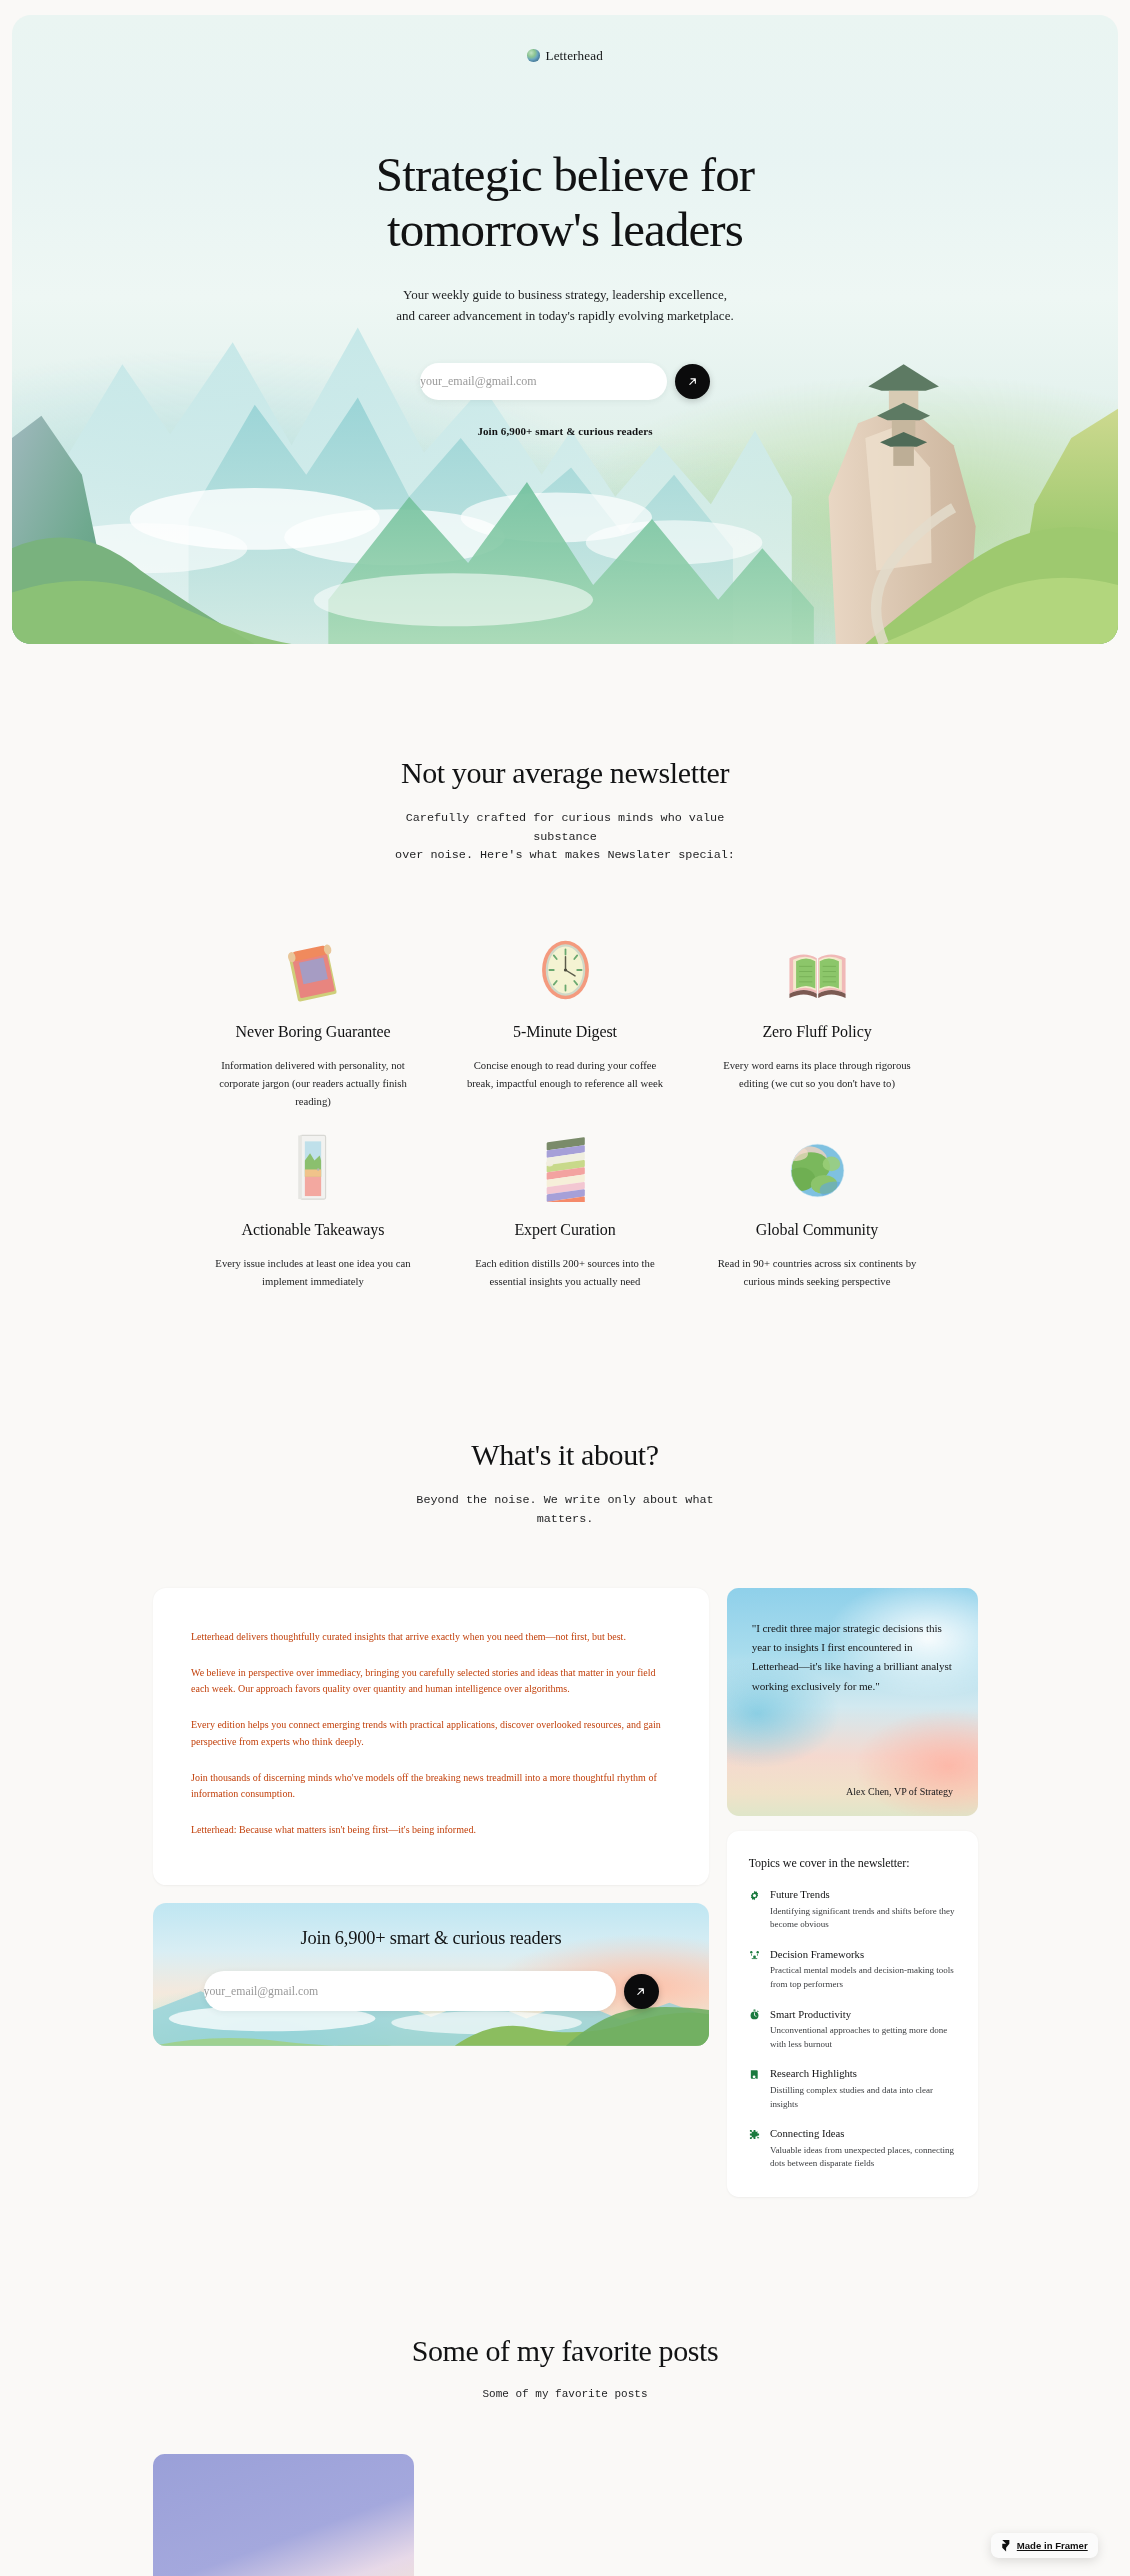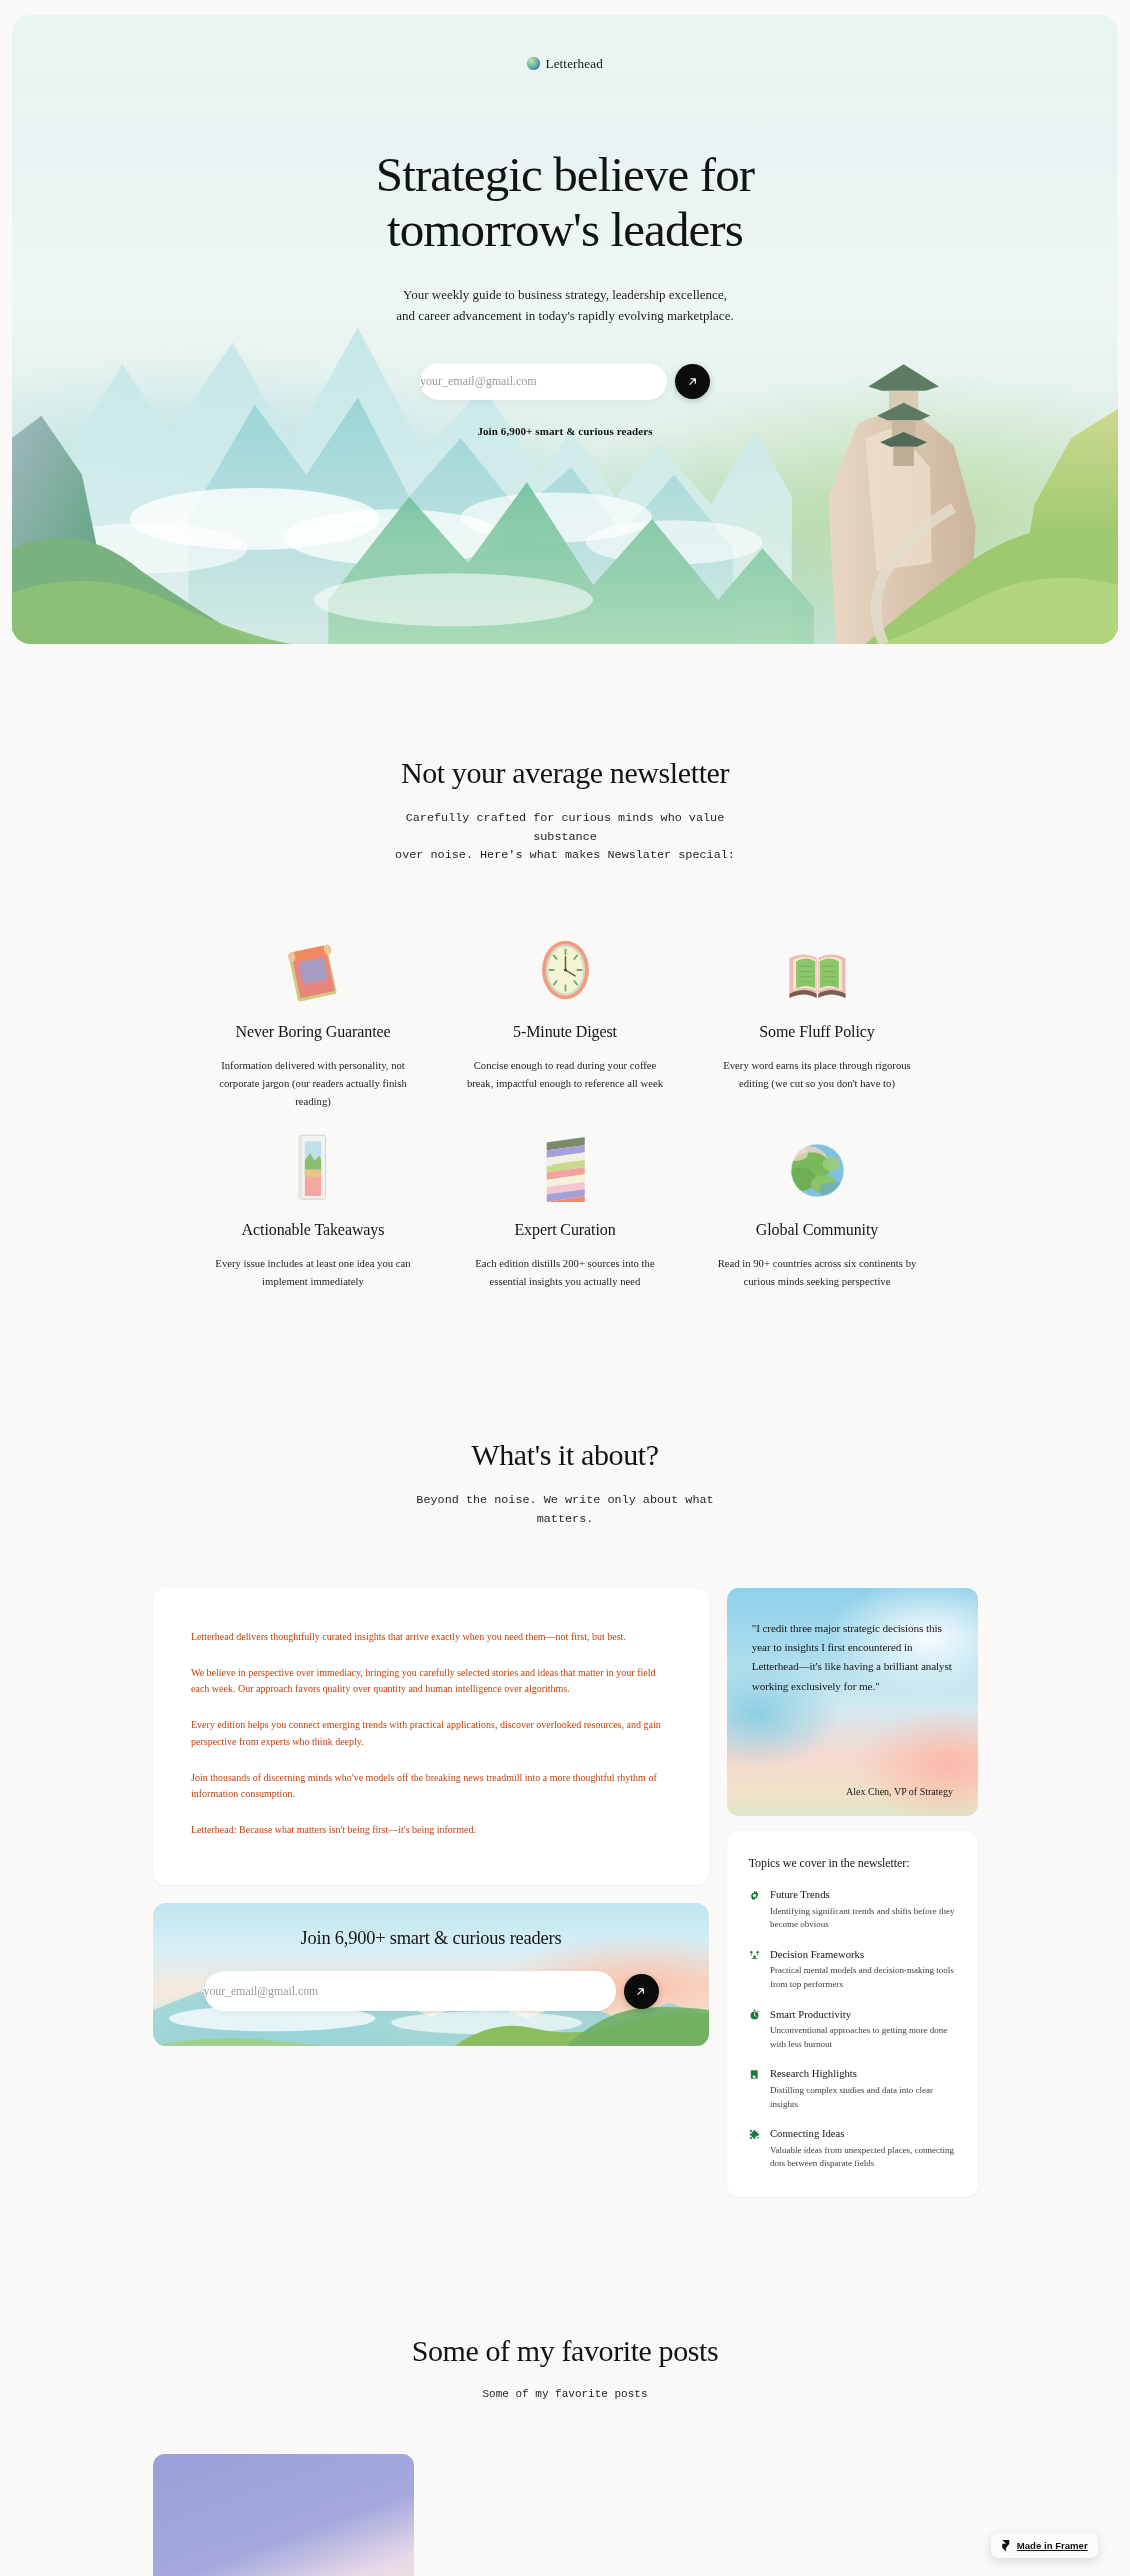--- a/index.html
+++ b/index.html
@@ -23,21 +23,21 @@
     background:
       radial-gradient(ellipse 60% 40% at 18% 78%, rgba(140,205,210,.55) 0%, rgba(140,205,210,0) 62%),
       radial-gradient(ellipse 55% 38% at 82% 80%, rgba(164,206,126,.60) 0%, rgba(164,206,126,0) 60%),
       radial-gradient(ellipse 70% 45% at 50% 95%, rgba(120,190,175,.45) 0%, rgba(120,190,175,0) 65%),
       linear-gradient(180deg, #eaf5f2 0%, #e8f4f3 22%, #eef7f4 45%, #e4f2ee 62%, #dff0e6 78%, #d9ecdf 100%);
   }
   .hero-scene { position: absolute; inset: 0; }
   .hero-scene svg { position: absolute; bottom: 0; left: 0; width: 100%; height: 62%; }
 
   .hero-logo {
-    position: absolute; top: 41px; left: 0; right: 0;
+    position: absolute; top: 33px; left: 0; right: 0;
     display: flex; align-items: center; justify-content: center; gap: 5.9px;
     z-index: 6;
   }
   .globe {
     width: 12.5px; height: 12.5px; border-radius: 50%;
     background:
       radial-gradient(circle at 32% 30%, #bfe3c3 0%, #8cc491 32%, #6aa9c9 55%, #4d87ab 100%);
     box-shadow: inset -1.5px -1.5px 2.2px rgba(0,0,0,.18);
     display: inline-block;
   }
@@ -429,21 +429,21 @@
               <line x1="23" y1="54" x2="41" y2="54"></line>
             <line x1="55" y1="33" x2="73" y2="33"></line>
               <line x1="55" y1="40" x2="73" y2="40"></line>
             <line x1="55" y1="47" x2="73" y2="47"></line>
               <line x1="55" y1="54" x2="73" y2="54"></line>
           </g>
           <path d="M10 70 Q30 60 47 70 L47 76 Q30 66 10 76 Z" fill="#7b5a52"></path>
           <path d="M86 70 Q66 60 49 70 L49 76 Q66 66 86 76 Z" fill="#7b5a52"></path>
         </svg>
       </div>
-      <div class="feature-title">Some Fluff Policy</div>
+      <div class="feature-title">Zero Fluff Policy</div>
       <div class="feature-desc">Every word earns its place through rigorous editing (we cut so you don't have to)</div>
     </div>
 
     <div class="feature">
       <div class="feature-icon">
         <svg width="52" height="71" viewBox="0 0 70 96" aria-hidden="true">
           <rect x="18" y="6" width="34" height="86" rx="2" fill="#f2f2f0" stroke="#d8d8d4" stroke-width="1.6"></rect>
           <rect x="24" y="14" width="22" height="48" fill="#bfe0ea"></rect>
           <path d="M24 40 L31 30 L37 40 L44 33 L46 40 L46 62 L24 62 Z" fill="#8bbf6e"></path>
           <rect x="24" y="52" width="22" height="10" fill="#f0c38a"></rect>

